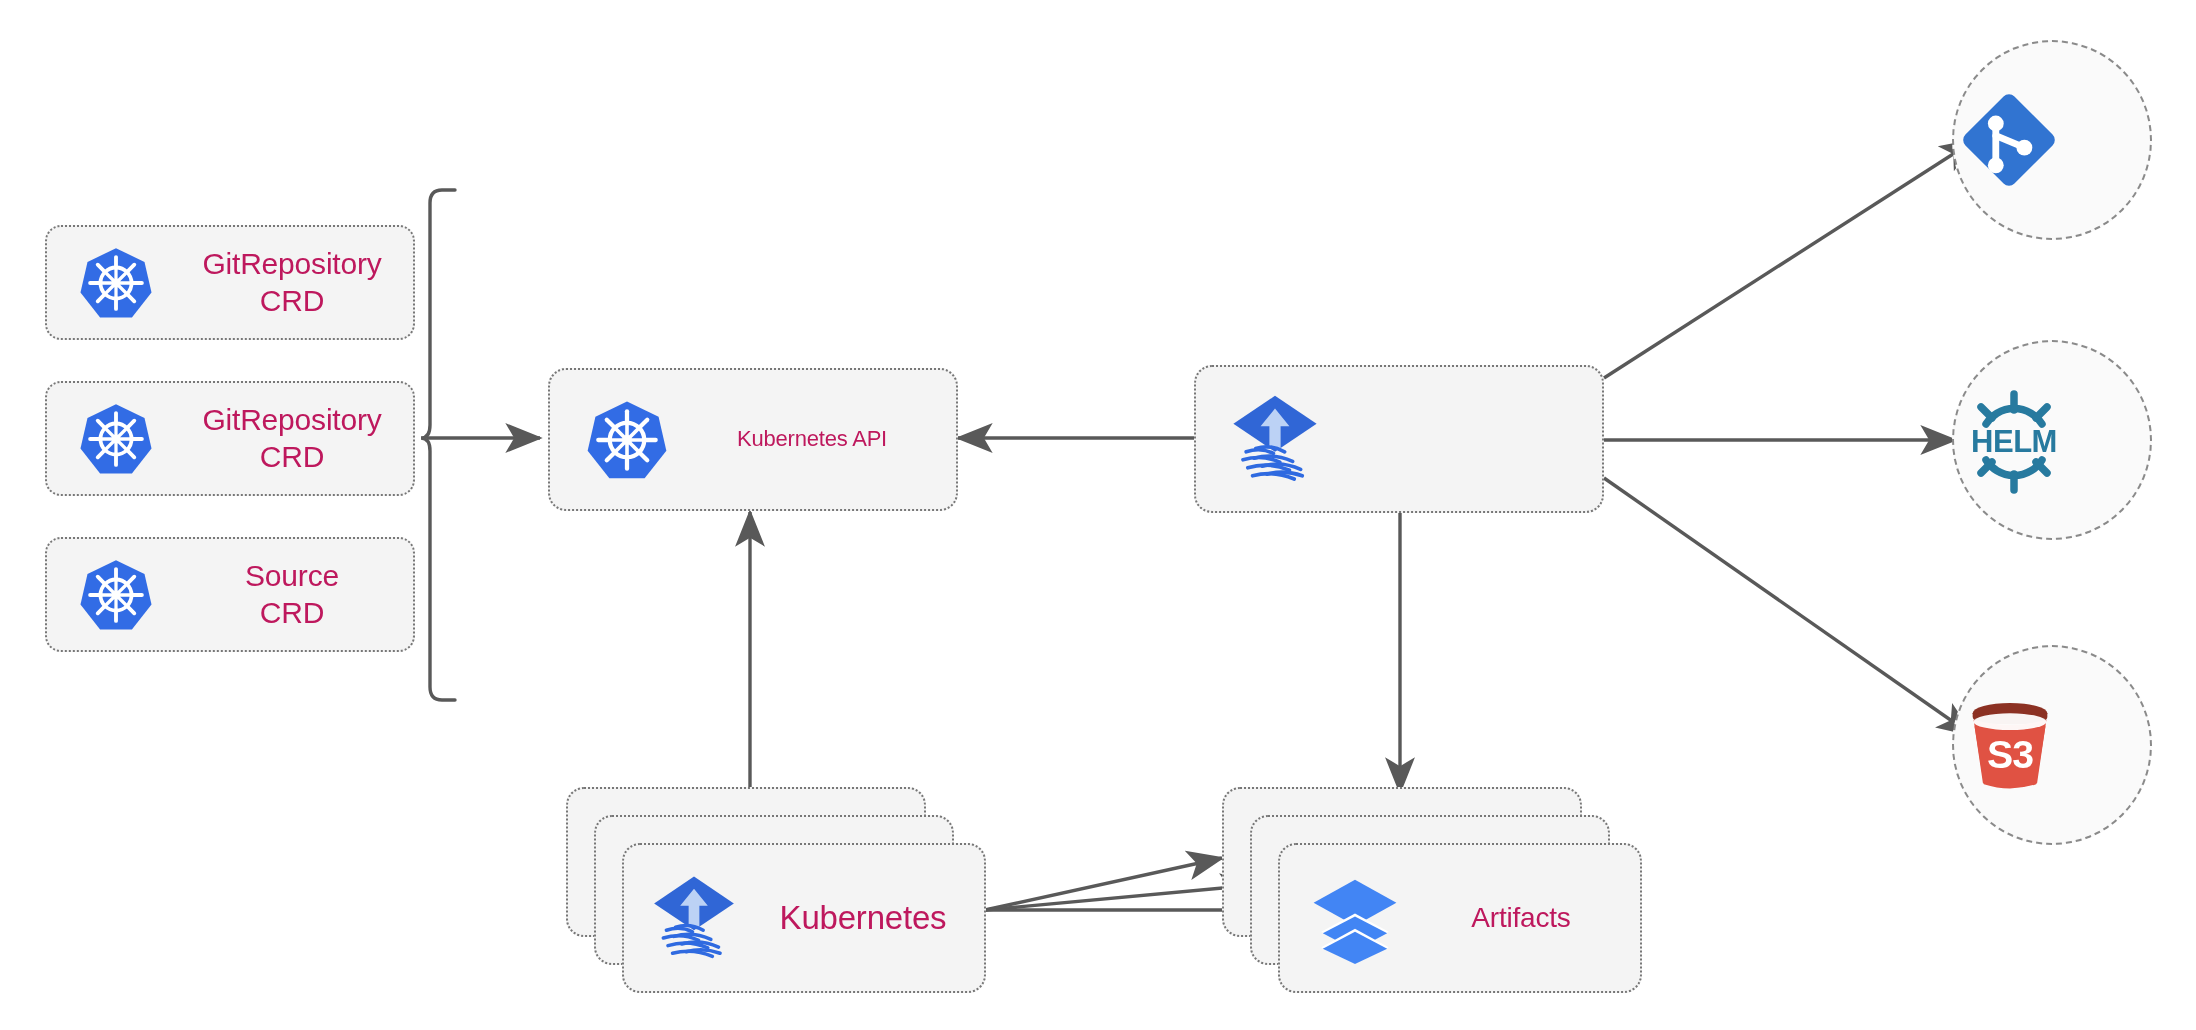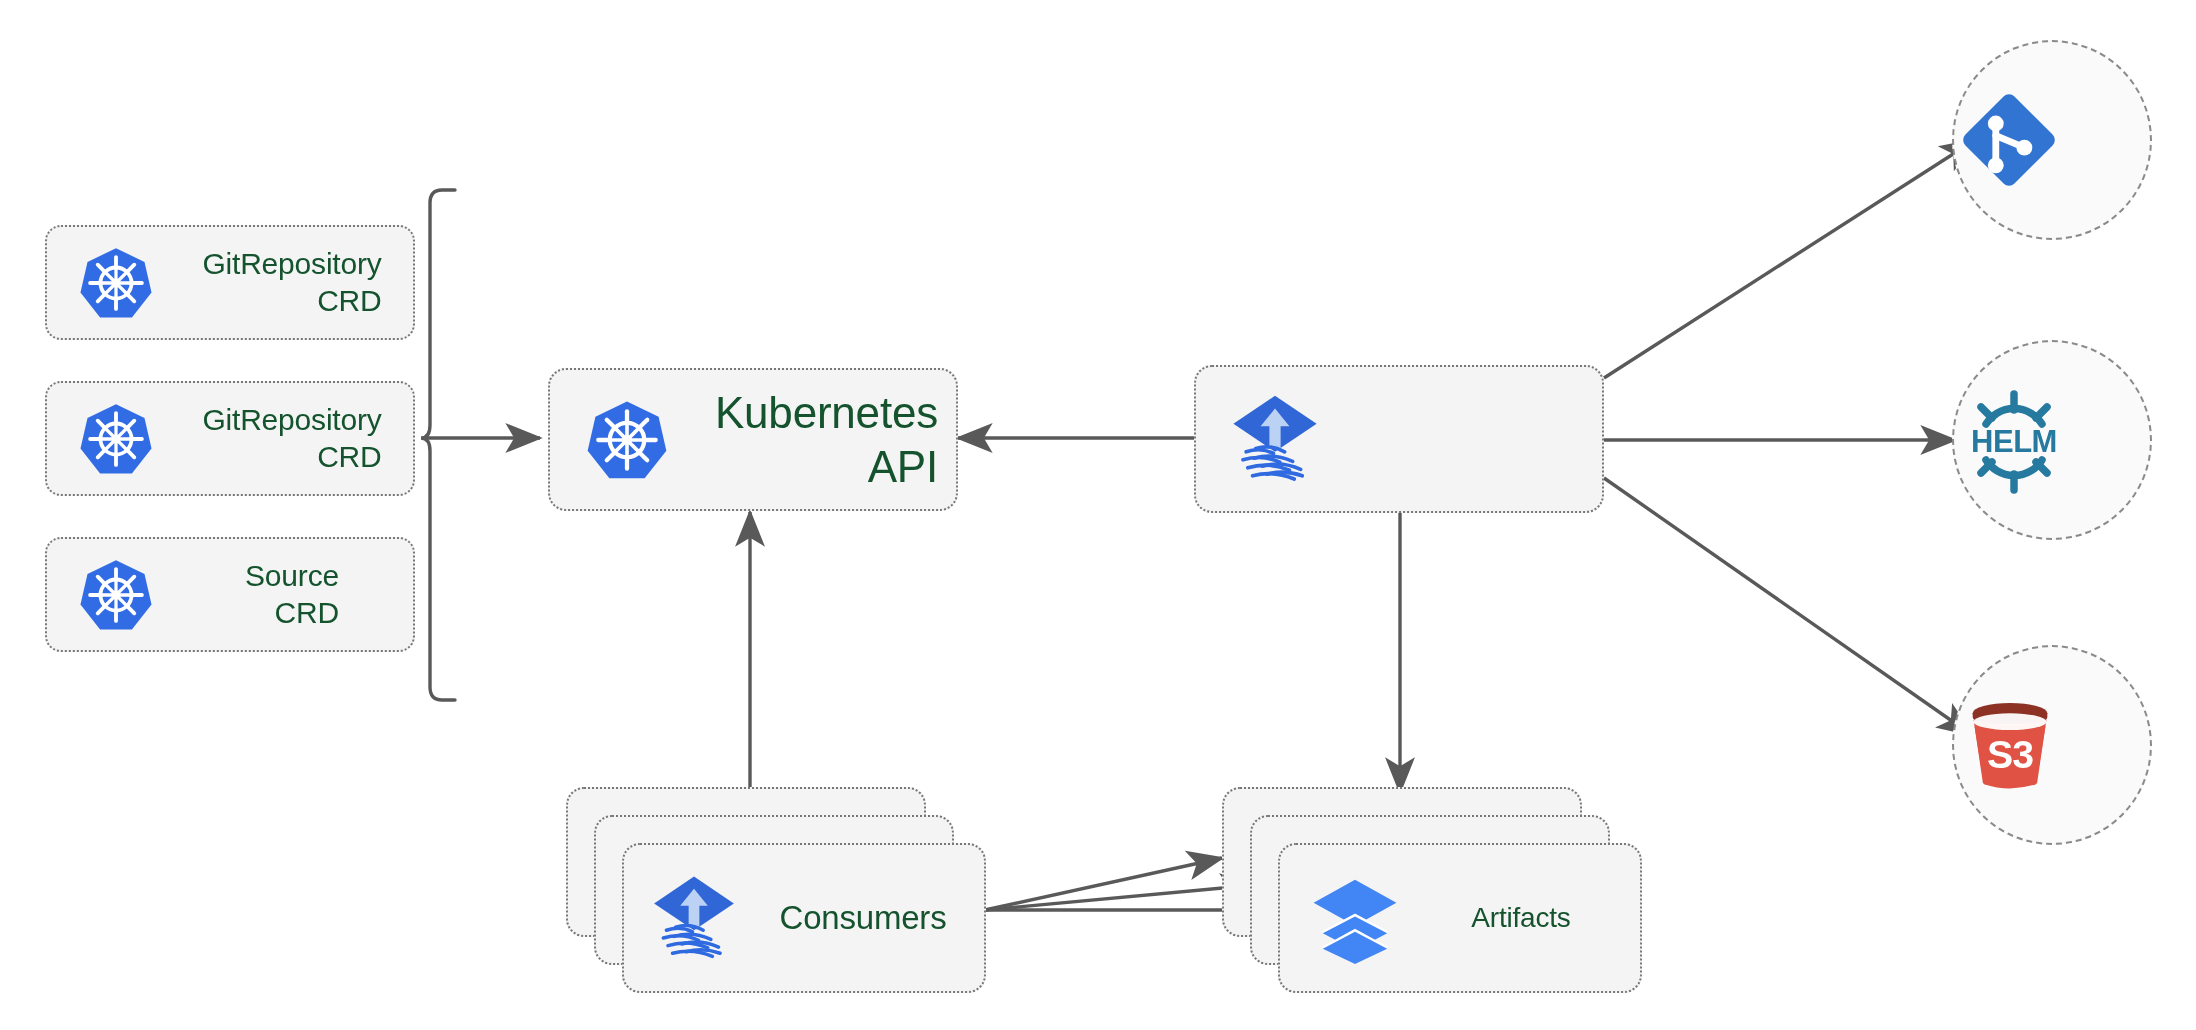--- a/index.html
+++ b/index.html
@@ -26,22 +26,22 @@
     background: #f4f4f4;
     border: 2px dotted #777777;
     border-radius: 18px;
     display: flex;
     align-items: center;
     justify-content: center;
   }
   .node .label {
     font-size: 31px;
     line-height: 1.22;
-    color: #14532d;
-    text-align: right;
+    color: #be185d;
+    text-align: center;
     white-space: pre-line;
     letter-spacing: -0.2px;
   }
   .node.with-icon {
     justify-content: flex-start;
   }
   .node .icon-slot {
     flex: 0 0 auto;
     display: flex;
     align-items: center;
@@ -253,21 +253,21 @@
           <line x1="50" y1="50" x2="70" y2="50"></line>
           <line x1="50" y1="50" x2="35.8" y2="35.8"></line>
           <line x1="50" y1="50" x2="64.2" y2="64.2"></line>
           <line x1="50" y1="50" x2="64.2" y2="35.8"></line>
           <line x1="50" y1="50" x2="35.8" y2="64.2"></line>
         </g>
         <circle cx="50" cy="50" r="6" fill="#ffffff"></circle>
       </svg>
     </span>
     <span class="text-slot" style="padding-right:18px;">
-      <span class="label" style="font-size:44px;">Kubernetes API</span>
+      <span class="label" style="font-size:22px;">Kubernetes API</span>
     </span>
   </div>
 
   <div class="node with-icon" style="left:1194px; top:365px; width:410px; height:148px;">
     <span class="icon-slot" style="width:130px; margin-left:14px;">
       <svg class="inline-ico" width="96" height="96" viewBox="0 0 120 120">
         <path d="M60 6 L112 41 L60 76 L8 41 Z" fill="#3066d6"></path>
         <path d="M60 22 L78 44 L67 44 L67 72 L53 72 L53 44 L42 44 Z" fill="#bcd2f5"></path>
         <g stroke="#2f6ae0" stroke-width="4.6" stroke-linecap="round" fill="none">
           <path d="M24 76 Q 42 70 58 78"></path>
@@ -296,21 +296,21 @@
           <path d="M20 86 Q 44 79 66 89"></path>
           <path d="M34 84 Q 58 77 82 88"></path>
           <path d="M26 96 Q 52 88 78 99"></path>
           <path d="M44 94 Q 68 87 92 98"></path>
           <path d="M32 106 Q 58 99 84 110"></path>
           <path d="M50 104 Q 72 98 94 106"></path>
         </g>
       </svg>
     </span>
     <span class="text-slot" style="padding-right:12px;">
-      <span class="label" style="font-size:33px;">Consumers</span>
+      <span class="label" style="font-size:33px;">Kubernetes</span>
     </span>
   </div>
 
   <div class="stack-layer" style="left:1222px; top:787px; width:360px; height:150px;"></div>
   <div class="stack-layer" style="left:1250px; top:815px; width:360px; height:150px;"></div>
   <div class="node with-icon" style="left:1278px; top:843px; width:364px; height:150px;">
     <span class="icon-slot" style="width:126px; margin-left:12px;">
       <svg class="inline-ico" width="92" height="92" viewBox="0 0 120 120">
         <path d="M60 10 L114 40 L60 70 L6 40 Z" fill="#4285f4"></path>
         <path d="M60 54 L104 78 L60 102 L16 78 Z" fill="#ffffff"></path>

